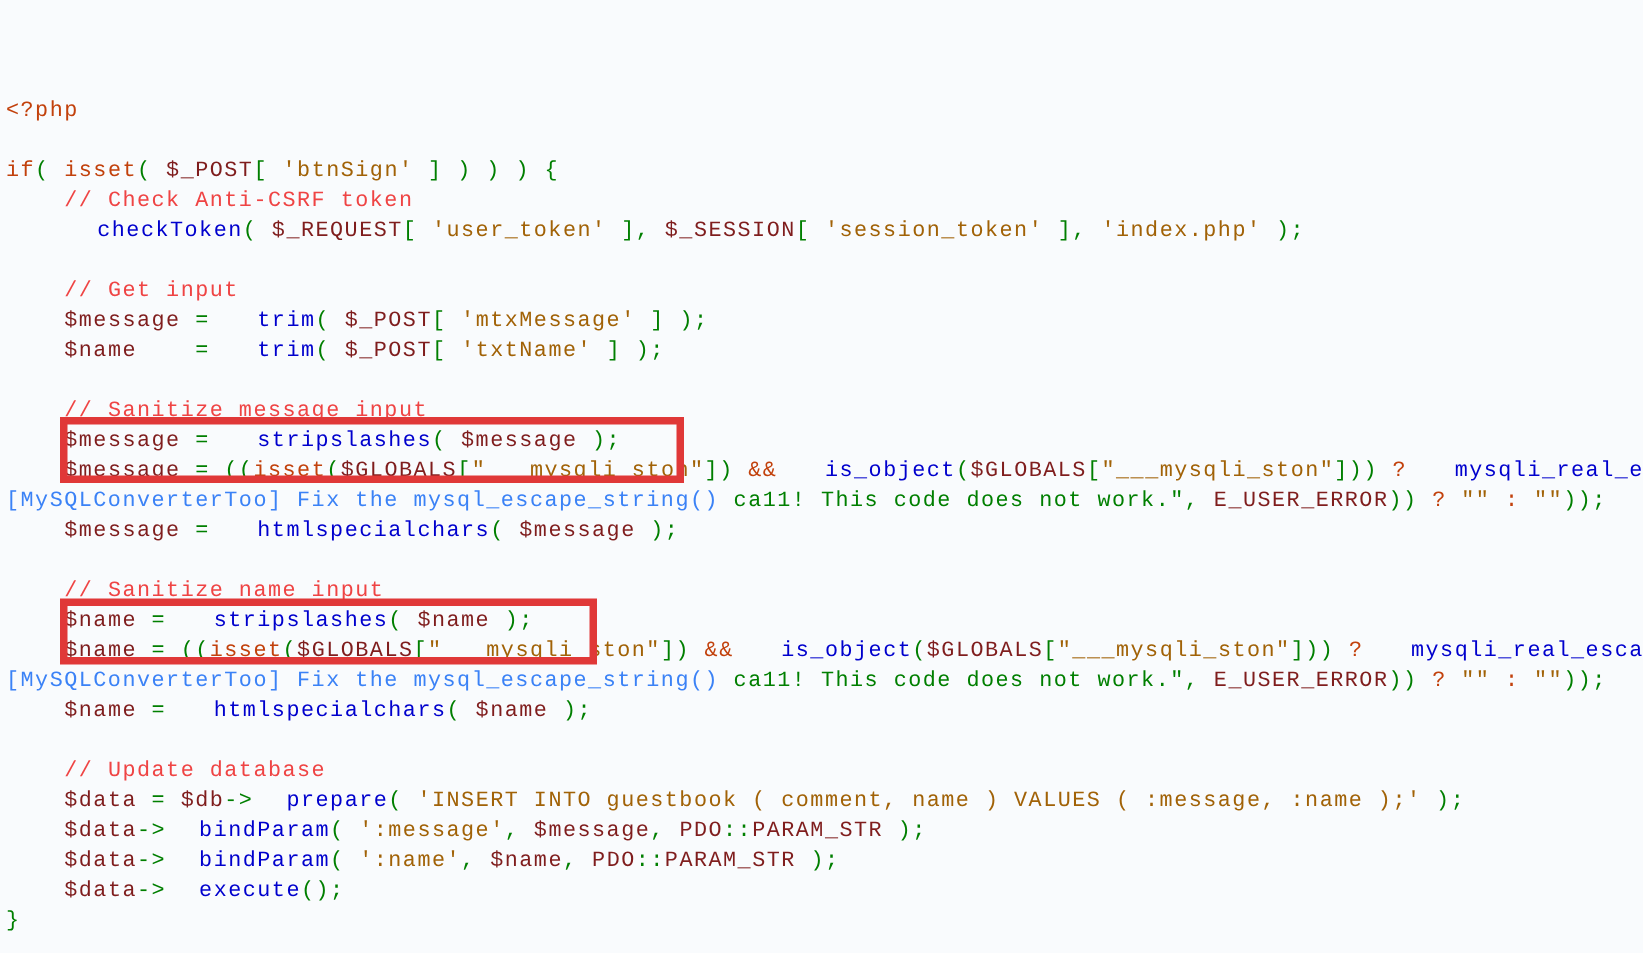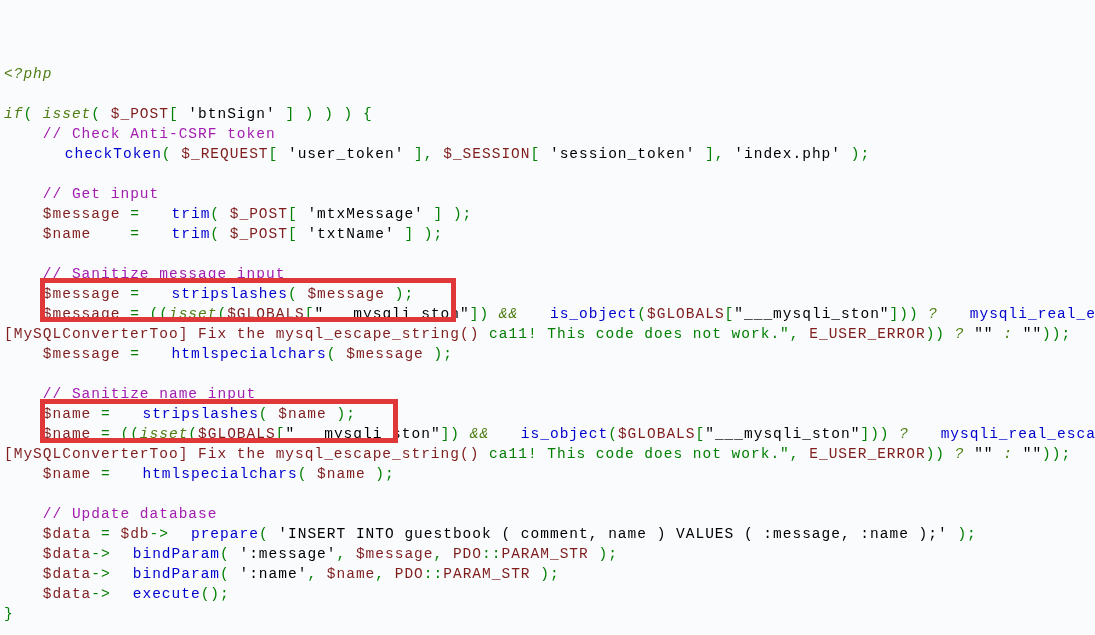--- a/index.html
+++ b/index.html
@@ -9,26 +9,26 @@
     font-family: Consolas, 'Courier New', monospace;
     font-size: 14.5px;
     line-height: 20px;
     white-space: pre;
     letter-spacing: 1px;
     color: #000;
     width: 1095px;
     box-sizing: border-box;
     overflow-x: hidden;
   }
-  .kw   { color: #4d7c0f; font-style: italic; }   
+  .kw   { color: #c2410c; }   
   .var  { color: #7f1d1d; }   
   .func { color: #0000cd; margin-left: 22px; }   
-  .str  { color: #000000; }   
-  .cmt  { color: #a21caf; margin-top: 33px; }   
-  .top  { color: #7f1d1d; }   
+  .str  { color: #a16207; }   
+  .cmt  { color: #ef4444; margin-top: 33px; }   
+  .top  { color: #3b82f6; }   
   .pn   { color: #007f00; }   
   .box {
     border: 5px solid #e03838;
     position: absolute;
     box-sizing: border-box;
     pointer-events: none;
   }
 </style>
 </head>
 <body>

